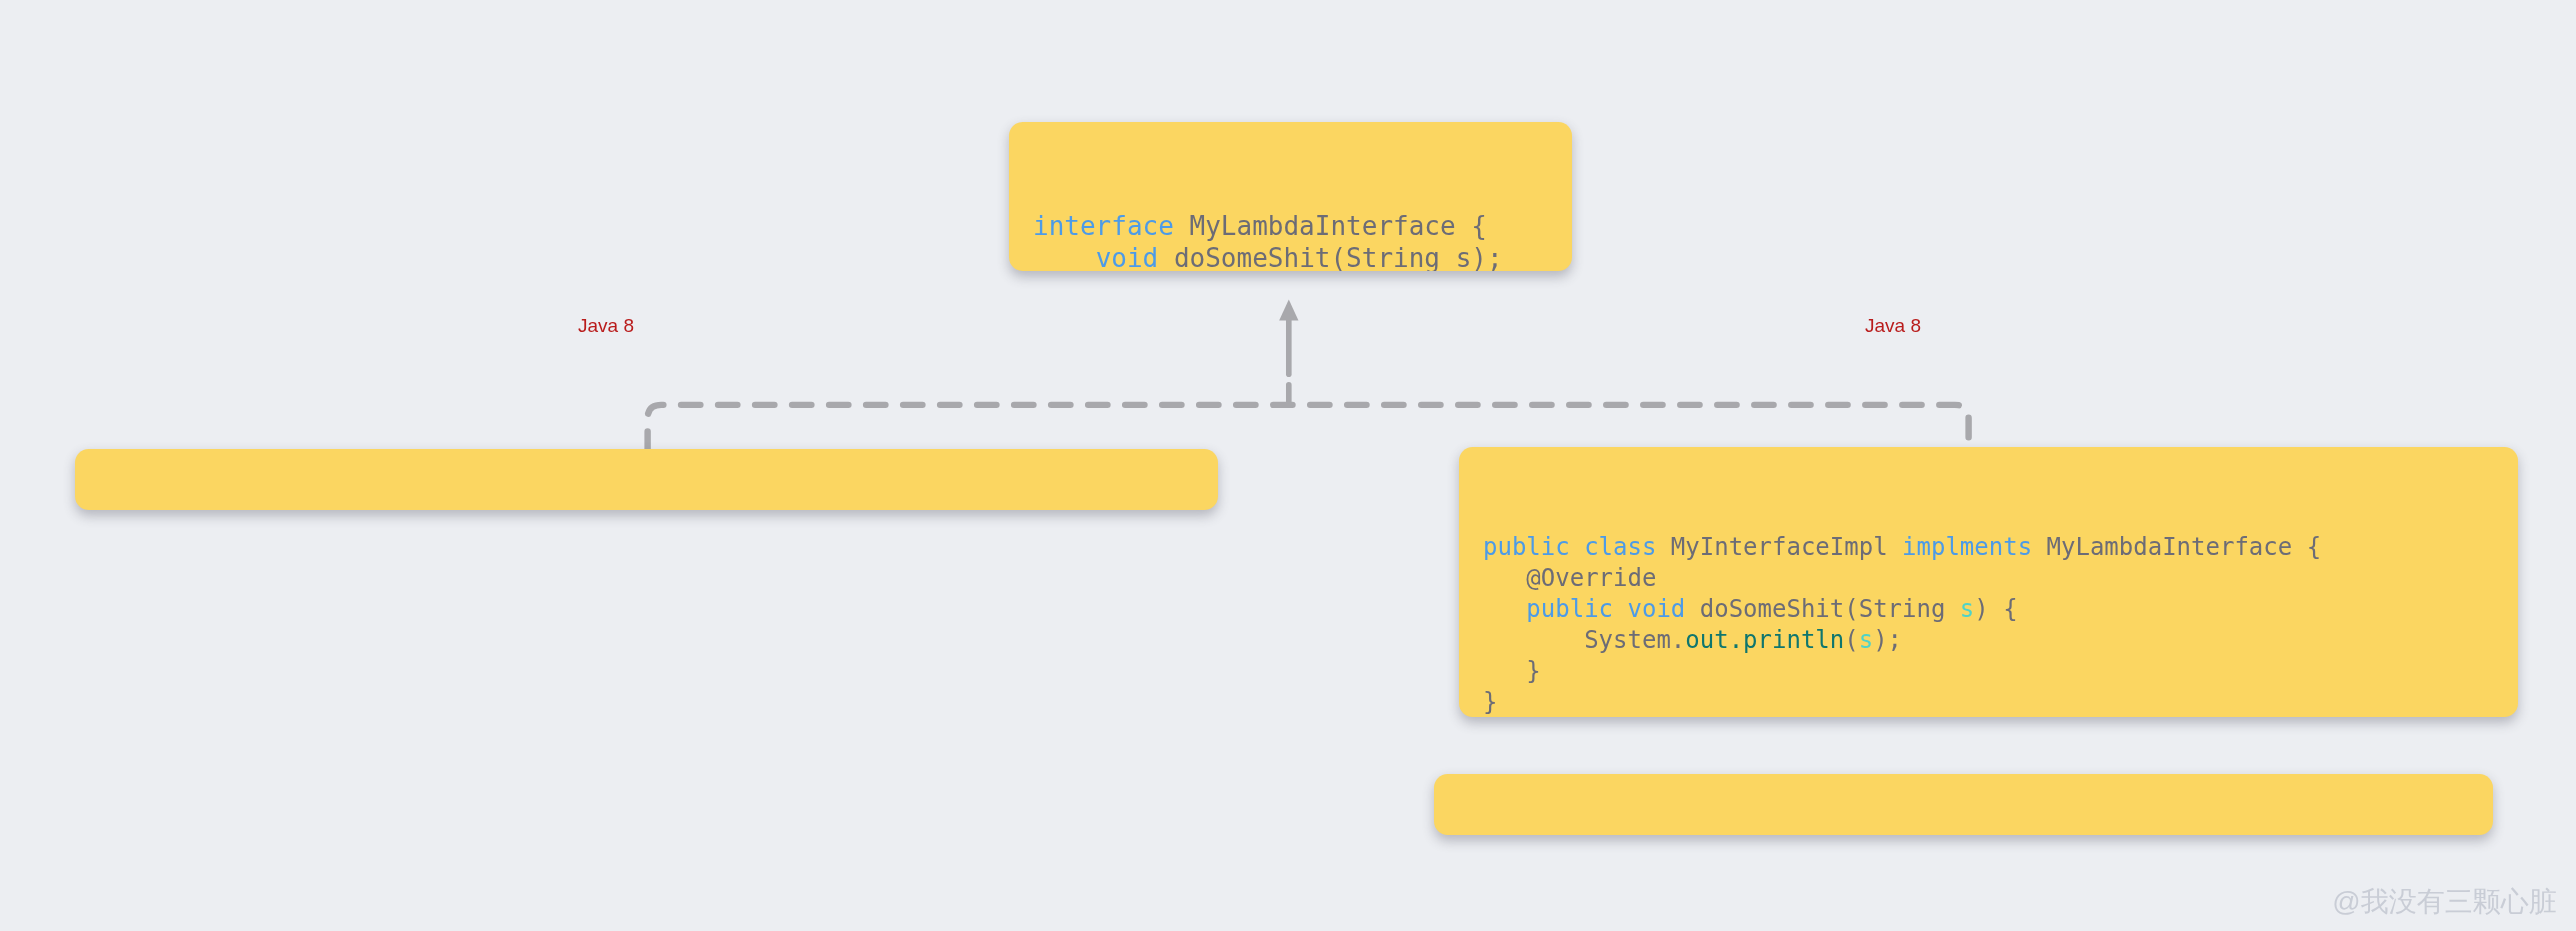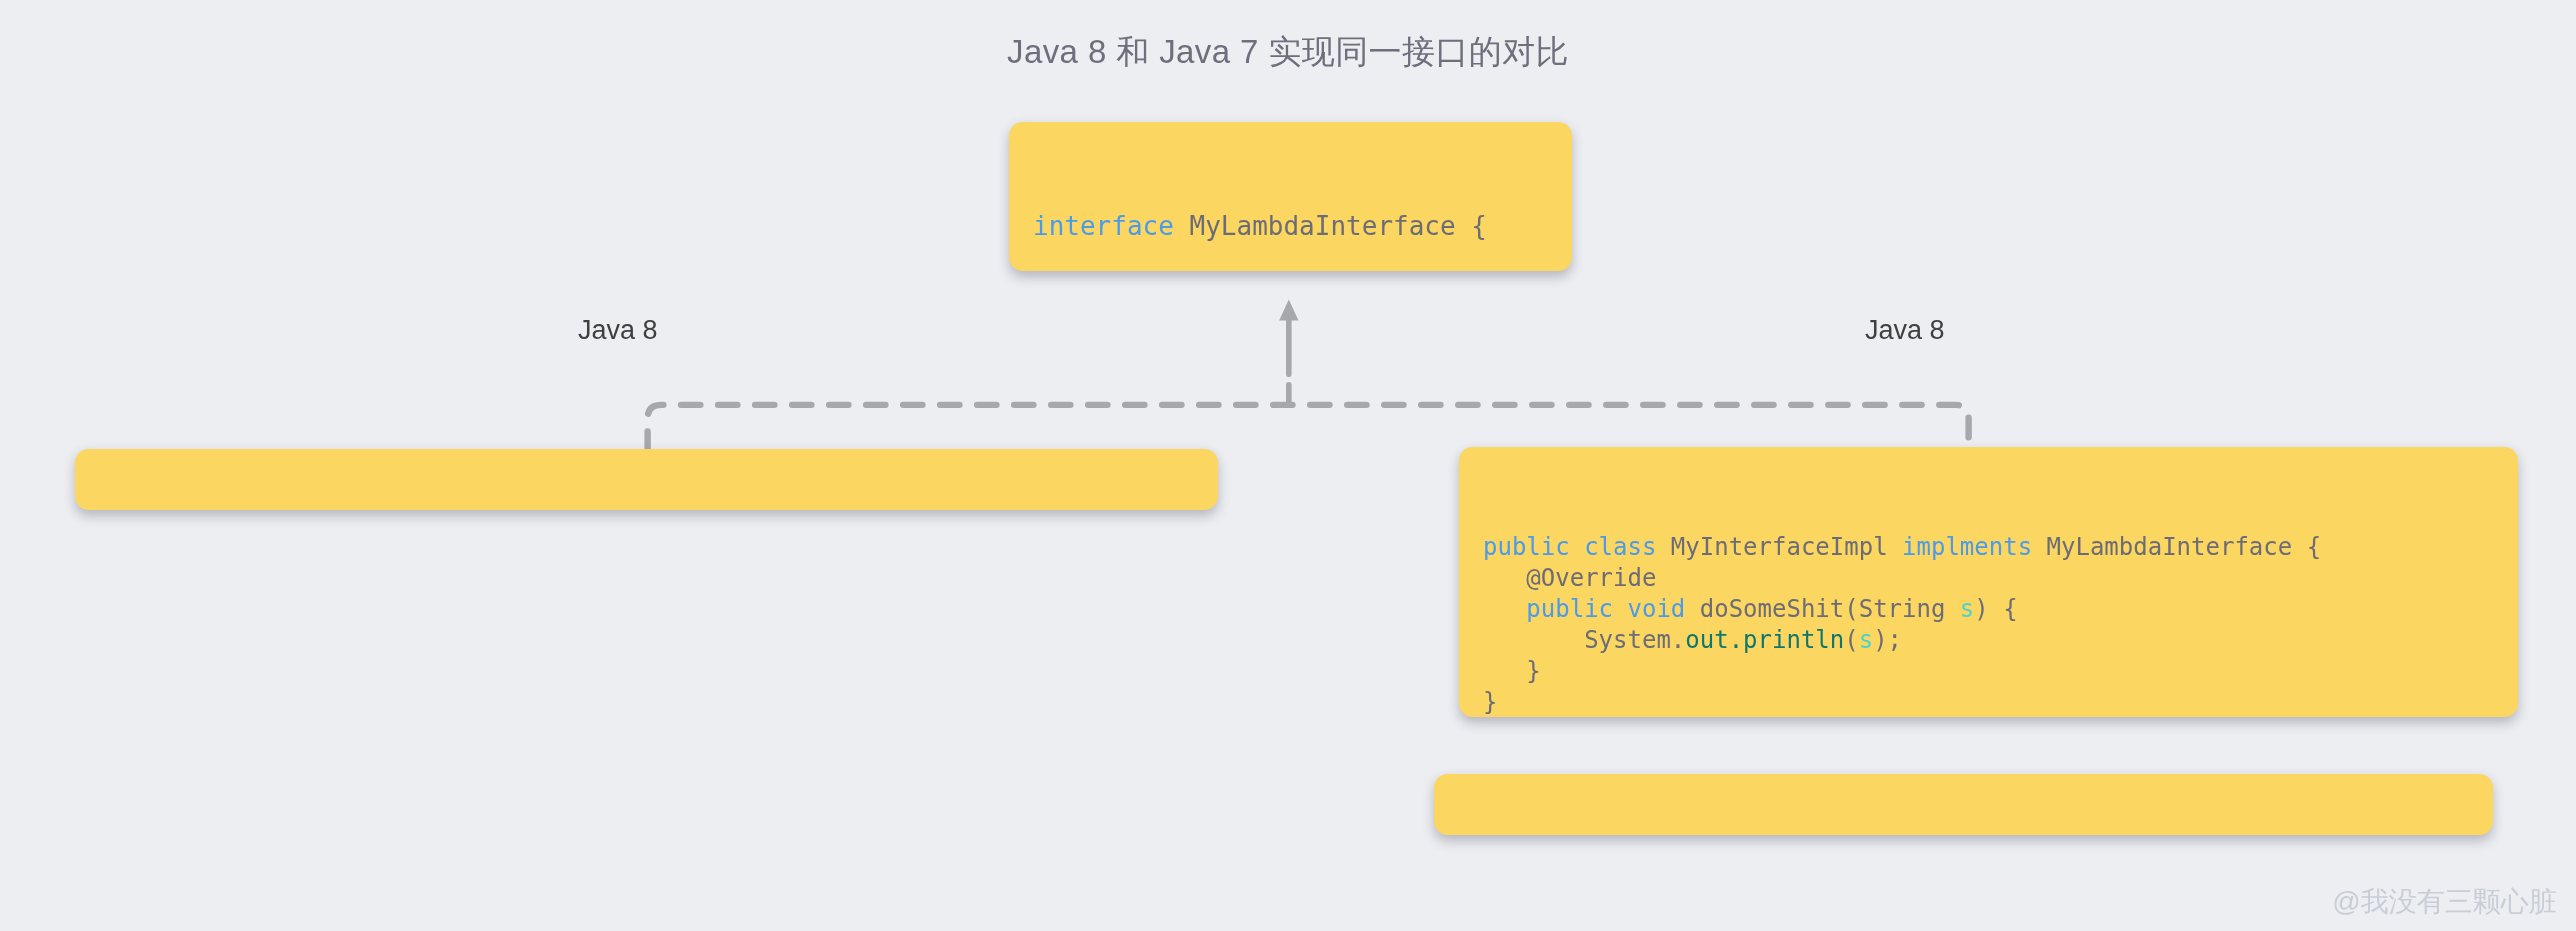--- a/index.html
+++ b/index.html
@@ -104,22 +104,22 @@
     width: 1059px;
     height: 61px;
     padding: 0 0 0 24px;
     font-size: 24px;
     line-height: 61px;
   }
 
   
   .branch-label {
     position: absolute;
-    font-size: 27px;
-    color: #404040;
+    font-size: 19px;
+    color: #b91c1c;
     font-family: "Liberation Sans", sans-serif;
     white-space: nowrap;
   }
   #label-java8 { left: 578px;  top: 315px; }
   #label-java7 { left: 1865px; top: 315px; }
 
   
   #connectors {
     position: absolute;
     left: 0;
@@ -138,39 +138,38 @@
     color: #C9CDD6;
     font-family: "Liberation Sans", sans-serif;
     white-space: nowrap;
   }
 </style>
 </head>
 <body>
 
 <div id="canvas">
 
-  <div class="title">Java 8 和 Java 7 实现同一接口的对比</div>
 
   <svg id="connectors" width="2576" height="932" viewBox="0 0 3202 1158" xmlns="http://www.w3.org/2000/svg">
 
     <g>
       <line x1="1602" y1="465" x2="1602" y2="386" stroke="#A8A8AC" stroke-width="7" stroke-linecap="round"></line>
       <polygon points="1602,372 1590,398 1614,398" fill="#A8A8AC"></polygon>
     </g>
 
     <line x1="1602" y1="478" x2="1602" y2="503" stroke="#A8A8AC" stroke-width="7" stroke-linecap="round"></line>
 
     <path d="M 805 560 L 805 520 Q 805 503 822 503 L 2430 503 Q 2447 503 2447 520 L 2447 560" fill="none" stroke="#A8A8AC" stroke-width="8" stroke-linecap="round" stroke-dasharray="24 22"></path>
   </svg>
 
   <div class="branch-label" id="label-java8">Java 8</div>
   <div class="branch-label" id="label-java7">Java 8</div>
 
   <div class="code-box" id="box-interface">
-    <div class="code-lines"><span class="code-line"><span class="kw">interface</span><span class="pln"> MyLambdaInterface {</span></span></div>
+    <div class="code-lines"><span class="code-line"><span class="kw">interface</span><span class="pln"> MyLambdaInterface {</span></span><span class="code-line"><span class="pln">    </span><span class="kw">void</span><span class="pln"> doSomeShit(String s);</span></span></div>
   </div>
 
   <div class="code-box" id="box-lambda">
     
   </div>
 
   <div class="code-box" id="box-class">
     <div class="code-lines"><span class="code-line"><span class="kw">public</span><span class="pln"> </span><span class="kw">class</span><span class="pln"> MyInterfaceImpl </span><span class="kw">implments</span><span class="pln"> MyLambdaInterface {</span></span><span class="code-line"><span class="pln">   @Override</span></span><span class="code-line"><span class="pln">   </span><span class="kw">public</span><span class="pln"> </span><span class="kw">void</span><span class="pln"> doSomeShit(String </span><span class="prm">s</span><span class="pln">) {</span></span><span class="code-line"><span class="pln">       System.</span><span class="mth">out</span><span class="mth">.</span><span class="mth">println</span><span class="pln">(</span><span class="prm">s</span><span class="pln">);</span></span><span class="code-line"><span class="pln">   }</span></span><span class="code-line"><span class="pln">}</span></span></div>
   </div>
 

